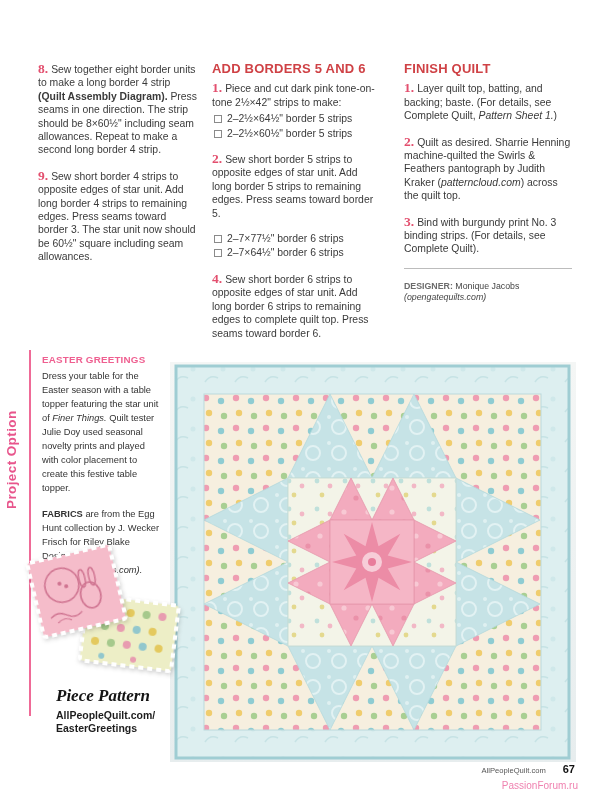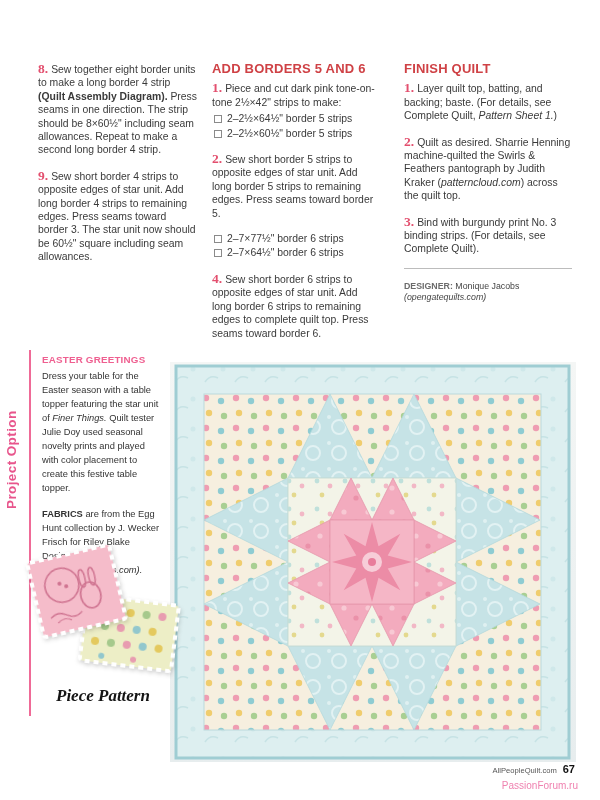--- a/index.html
+++ b/index.html
@@ -45,21 +45,21 @@
                 font-weight:bold;font-style:italic;font-size:17px;color:#141414;}
   .free-links{position:absolute;left:56px;top:709px;font-weight:bold;font-size:10.5px;
               line-height:12.5px;color:#1d1d1d;}
 
   
   .quilt-photo{position:absolute;left:170px;top:362px;width:406px;height:400px;
                background:linear-gradient(180deg,#f4f6f5,#e7edee);}
   .quilt-photo svg{display:block;}
 
   
-  .footer{position:absolute;right:25px;top:763px;display:flex;align-items:baseline;gap:6px;}
+  .footer{position:absolute;right:25px;top:763px;display:flex;align-items:baseline;gap:17px;}
   .footer-brand{font-size:7.6px;color:#555;}
   .footer-page{font-size:11px;font-weight:bold;color:#111;}
   .watermark{position:absolute;right:22px;top:780px;font-size:10px;color:#ef82b0;}
 </style>
 </head>
 <body>
 
 <div class="page">
 
   <div class="col col1">
@@ -142,20 +142,24 @@
         <circle cx="32" cy="48" r="4" fill="#a6c98c"></circle>
       <circle cx="48" cy="48" r="4" fill="#e89cb0"></circle>
         <circle cx="64" cy="48" r="4" fill="#92c7cd"></circle>
       <circle cx="80" cy="48" r="4" fill="#e4c95e"></circle>
       <circle cx="24" cy="62" r="3" fill="#92c7cd"></circle>
         <circle cx="56" cy="62" r="3" fill="#e89cb0"></circle>
     </svg>
   </div>
 
   <div class="free-pattern">Piece Pattern</div>
+  <div class="free-links">
+    <div>AllPeopleQuilt.com/</div>
+    <div>EasterGreetings</div>
+  </div>
 
   <div class="quilt-photo">
     <svg width="406" height="400" viewBox="0 0 406 400">
       <defs>
         <pattern id="polka" width="30" height="30" patternUnits="userSpaceOnUse">
           <rect width="30" height="30" fill="#f6efdf"></rect>
           <circle cx="6" cy="6" r="3.2" fill="#ef9db2"></circle>
           <circle cx="21" cy="9" r="3.2" fill="#8fccd2"></circle>
           <circle cx="9" cy="21" r="3.2" fill="#f0cd6e"></circle>
           <circle cx="24" cy="24" r="3.2" fill="#a9cf93"></circle>

